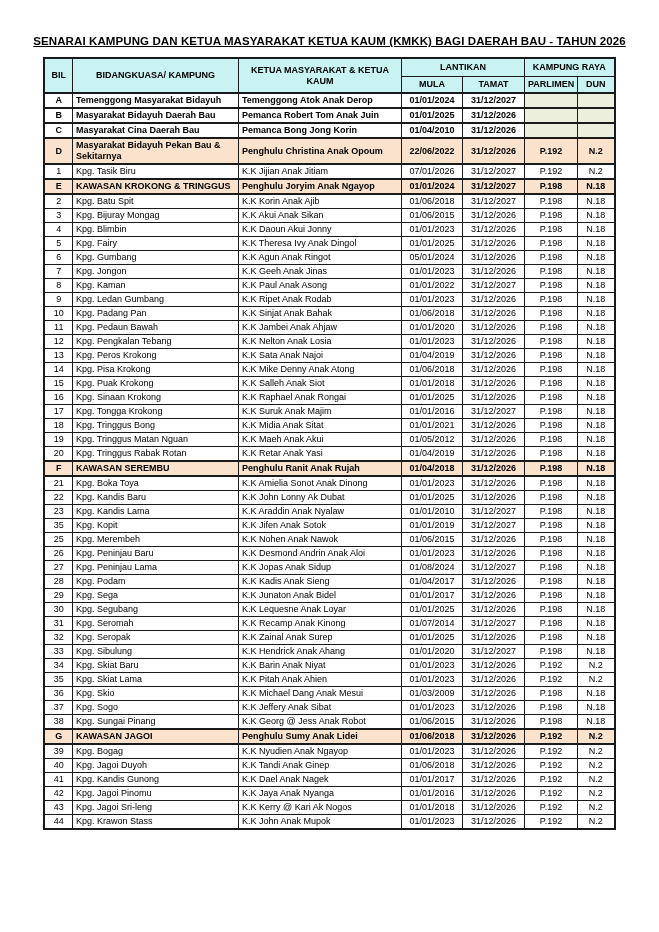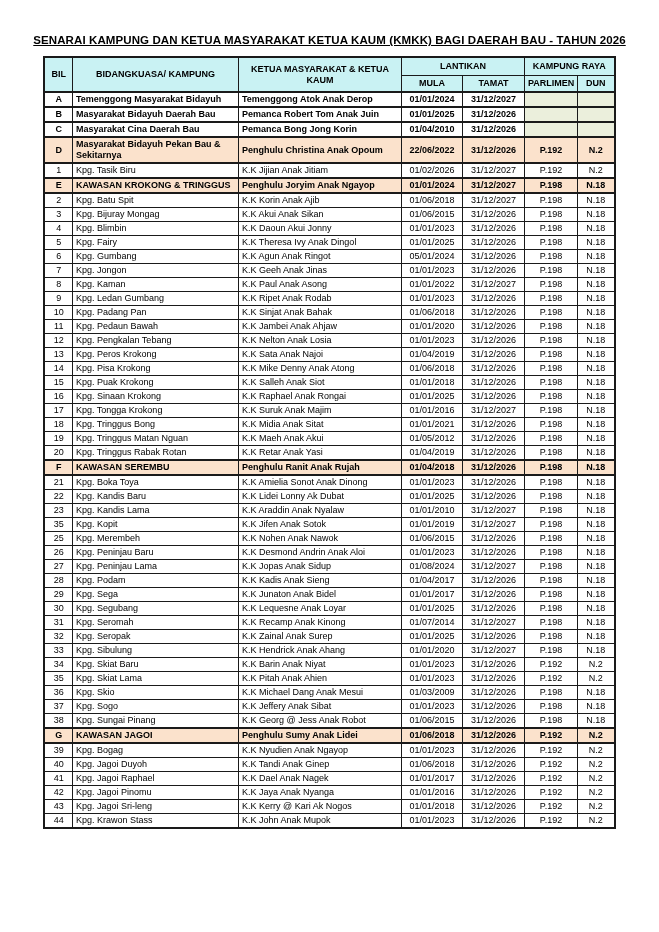--- a/index.html
+++ b/index.html
@@ -11,21 +11,22 @@
     width: 659px;
     height: 932px;
     font-family: "Liberation Sans", sans-serif;
     color: #111;
     overflow: hidden;
   }
   .page {
     width: 659px;
     height: 787px;
     box-sizing: border-box;
-    padding-top: 34px;
+    padding-top: 17px;
+    margin-top: 18px;
   }
   .page-title {
     text-align: center;
     font-weight: bold;
     font-size: 11.5px;
     letter-spacing: 0.1px;
     text-decoration: underline;
     margin-bottom: 10px;
     color: #000;
   }
@@ -136,21 +137,21 @@
           <td class="cell-ketua">Penghulu Christina Anak Opoum</td>
           <td class="cell-mula">22/06/2022</td>
           <td class="cell-tamat">31/12/2026</td>
           <td class="cell-parlimen">P.192</td>
           <td class="cell-dun">N.2</td>
         </tr>
         <tr class="row-village">
           <td class="cell-bil">1</td>
           <td class="cell-kampung">Kpg. Tasik Biru</td>
           <td class="cell-ketua">K.K Jijian Anak Jitiam</td>
-          <td class="cell-mula">01/02/2026</td>
+          <td class="cell-mula">07/01/2026</td>
           <td class="cell-tamat">31/12/2027</td>
           <td class="cell-parlimen">P.192</td>
           <td class="cell-dun">N.2</td>
         </tr>
         <tr class="row-section">
           <td class="cell-bil">E</td>
           <td class="cell-kampung">KAWASAN KROKONG &amp; TRINGGUS</td>
           <td class="cell-ketua">Penghulu Joryim Anak Ngayop</td>
           <td class="cell-mula">01/01/2024</td>
           <td class="cell-tamat">31/12/2027</td>
@@ -342,21 +343,21 @@
           <td class="cell-kampung">Kpg. Boka Toya</td>
           <td class="cell-ketua">K.K Amielia Sonot Anak Dinong</td>
           <td class="cell-mula">01/01/2023</td>
           <td class="cell-tamat">31/12/2026</td>
           <td class="cell-parlimen">P.198</td>
           <td class="cell-dun">N.18</td>
         </tr>
         <tr class="row-village">
           <td class="cell-bil">22</td>
           <td class="cell-kampung">Kpg. Kandis Baru</td>
-          <td class="cell-ketua">K.K Lidei Lonny Ak Dubat</td>
+          <td class="cell-ketua">K.K John Lonny Ak Dubat</td>
           <td class="cell-mula">01/01/2025</td>
           <td class="cell-tamat">31/12/2026</td>
           <td class="cell-parlimen">P.198</td>
           <td class="cell-dun">N.18</td>
         </tr>
         <tr class="row-village">
           <td class="cell-bil">23</td>
           <td class="cell-kampung">Kpg. Kandis Lama</td>
           <td class="cell-ketua">K.K Araddin Anak Nyalaw</td>
           <td class="cell-mula">01/01/2010</td>
@@ -521,21 +522,21 @@
           <td class="cell-bil">40</td>
           <td class="cell-kampung">Kpg. Jagoi Duyoh</td>
           <td class="cell-ketua">K.K Tandi Anak Ginep</td>
           <td class="cell-mula">01/06/2018</td>
           <td class="cell-tamat">31/12/2026</td>
           <td class="cell-parlimen">P.192</td>
           <td class="cell-dun">N.2</td>
         </tr>
         <tr class="row-village">
           <td class="cell-bil">41</td>
-          <td class="cell-kampung">Kpg. Jagoi Raphael</td>
+          <td class="cell-kampung">Kpg. Kandis Gunong</td>
           <td class="cell-ketua">K.K Dael Anak Nagek</td>
           <td class="cell-mula">01/01/2017</td>
           <td class="cell-tamat">31/12/2026</td>
           <td class="cell-parlimen">P.192</td>
           <td class="cell-dun">N.2</td>
         </tr>
         <tr class="row-village">
           <td class="cell-bil">42</td>
           <td class="cell-kampung">Kpg. Jagoi Pinomu</td>
           <td class="cell-ketua">K.K Jaya Anak Nyanga</td>

